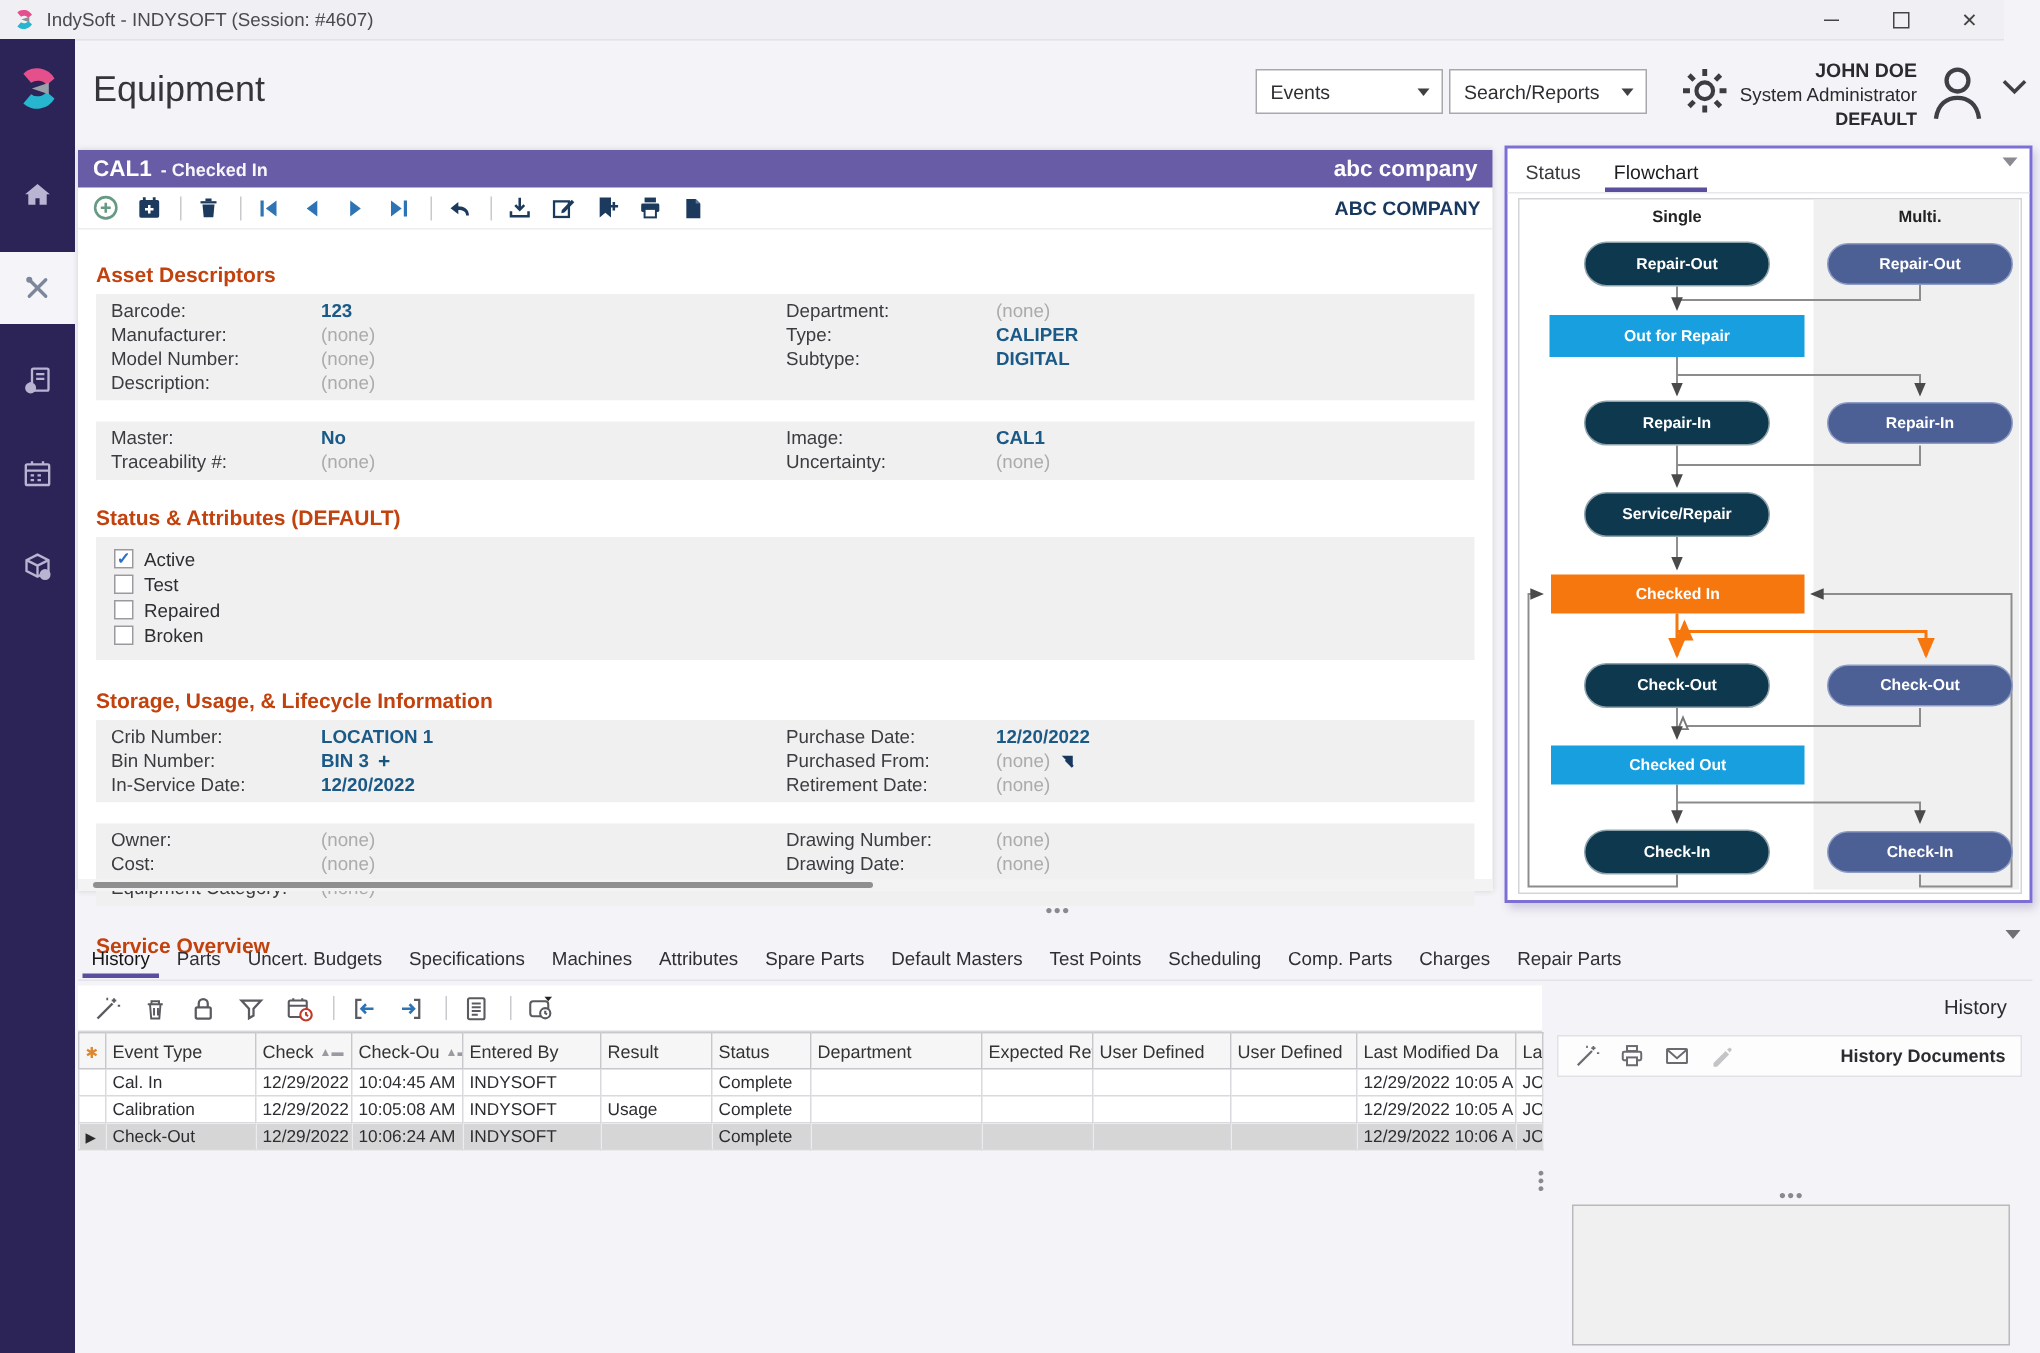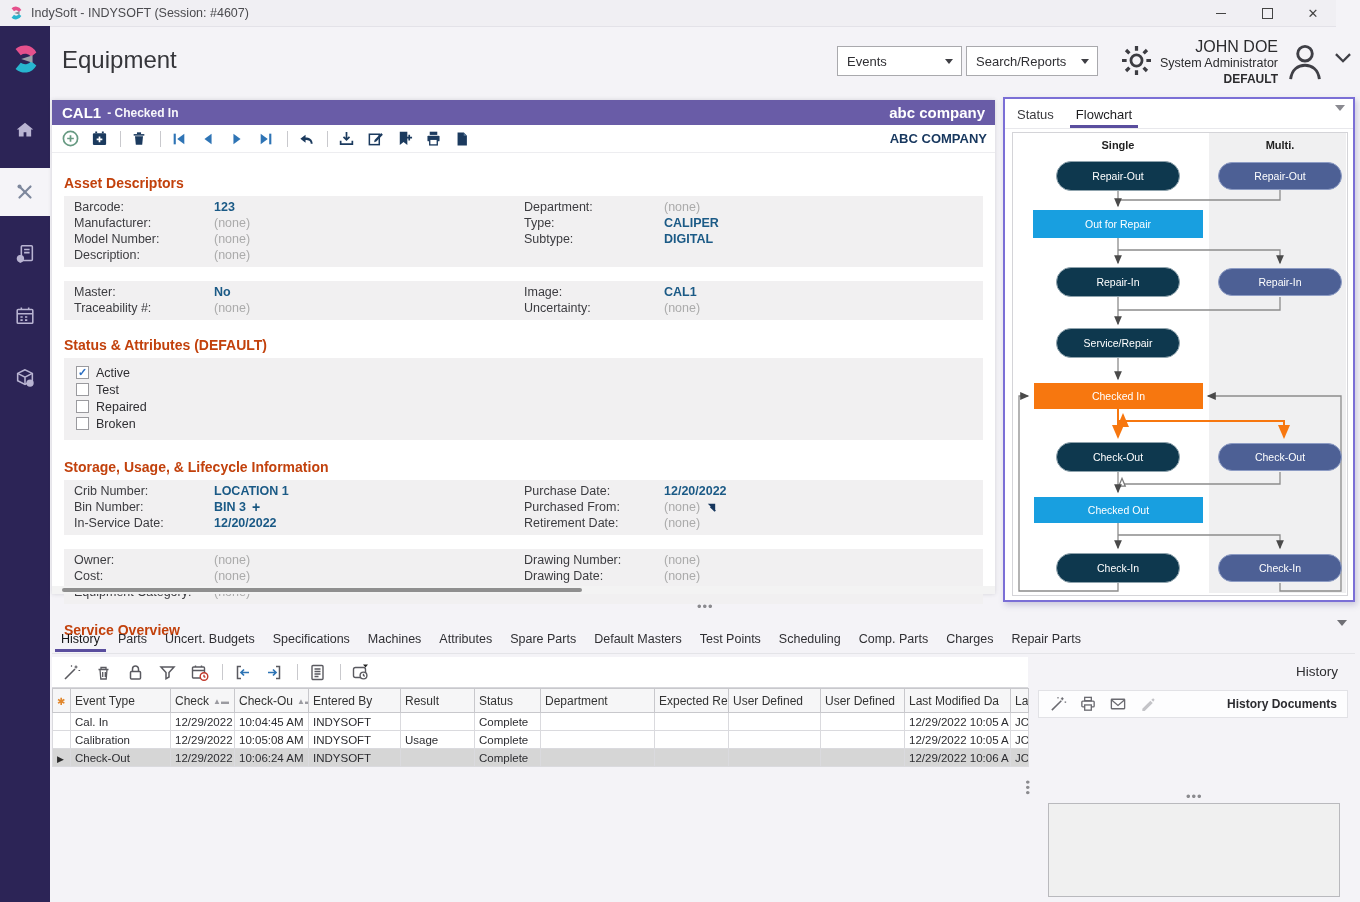--- a/index.html
+++ b/index.html
@@ -23,21 +23,21 @@
   .sb-item{margin-top:14px;}
 
   
   .page-title{position:absolute;left:62px;top:46px;font-size:24px;color:#35353a;}
   .dd{position:absolute;top:46px;height:30px;background:#fff;border:1px solid #a9a9ad;display:flex;align-items:center;font-size:13px;color:#2f2f33;box-sizing:border-box;padding-left:9px;}
   .dd .caret{margin-left:auto;margin-right:8px;width:0;height:0;border-left:4.5px solid transparent;border-right:4.5px solid transparent;border-top:5px solid #3f3f44;}
   .dd-events{left:837px;width:125px;}
   .dd-search{left:966px;width:132px;}
   .gear{position:absolute;left:1118px;top:42px;width:37px;height:37px;color:#3c3c42;}
   .userblock{position:absolute;right:82px;top:39px;text-align:right;line-height:16px;color:#2b2b2e;}
-  .userblock .u1{font-size:16px;font-weight:normal;}
+  .userblock .u1{font-size:13px;font-weight:bold;}
   .userblock .u2{font-size:12.5px;}
   .userblock .u3{font-size:12px;font-weight:bold;}
   .avatar{position:absolute;right:32px;top:38px;width:46px;height:46px;color:#3f3f46;}
   .hdr-chev{position:absolute;right:8px;top:52px;width:18px;height:12px;color:#3f3f46;}
 
   
   .asset-card{position:absolute;left:52px;top:100px;width:943px;height:494px;background:#fff;box-shadow:0 0 4px rgba(60,60,80,.18);}
   .banner{height:25px;background:#695ca7;color:#fff;display:flex;align-items:center;padding:0 10px;}
   .banner .b-id{font-size:15px;font-weight:bold;}
   .banner .b-status{font-size:12px;font-weight:bold;margin-left:6px;opacity:.95;}
@@ -65,21 +65,21 @@
   
   .flow-panel{position:absolute;left:1003px;top:97px;width:352px;height:505px;background:#fff;border:2px solid #7b6fd6;box-sizing:border-box;box-shadow:2px 3px 6px rgba(80,70,140,.25);}
   .flow-tabs{height:29px;display:flex;align-items:flex-end;padding-left:12px;position:relative;border-bottom:1px solid #e8e8ec;}
   .ftab{font-size:13px;color:#3a3a3e;margin-right:22px;padding-bottom:6px;position:relative;}
   .ftab.active{color:#1d1d20;}
   .ftab.active::after{content:"";position:absolute;left:-6px;right:-6px;bottom:0;height:3px;background:#5a4e9e;}
   .flow-chev{position:absolute;right:8px;top:6px;width:0;height:0;border-left:5px solid transparent;border-right:5px solid transparent;border-top:6px solid #8a8a90;}
   .flow-area{position:absolute;left:7px;top:33px;width:334px;height:462px;border:1px solid #d4d4d8;background:#fff;}
   .flow-multi-bg{position:absolute;left:196px;top:0;width:137px;height:460px;background:#f0f0f1;}
   .flow-col-label{position:absolute;top:6px;font-size:11px;font-weight:bold;color:#222;width:100px;text-align:center;}
-  .fnode{position:absolute;display:flex;align-items:center;justify-content:center;font-size:10.5px;font-weight:normal;color:#fff;box-sizing:border-box;text-align:right;}
+  .fnode{position:absolute;display:flex;align-items:center;justify-content:center;font-size:10.5px;font-weight:bold;color:#fff;box-sizing:border-box;text-align:right;}
   .fnode.pill{border-radius:15px;}
   .fnode.dark{background:#0e384e;border:1px solid #8fa3ad;}
   .fnode.multi{background:#4d6095;border:1px solid #8d9cc4;}
   .fnode.blue{background:#189fe0;}
   .fnode.orange{background:#f7770f;}
   .flow-svg{position:absolute;left:0;top:0;}
 
   
   .dots-h{position:absolute;color:#8a8a8e;font-size:13px;letter-spacing:1px;line-height:6px;}
   .dots-v{position:absolute;color:#8a8a8e;font-size:12px;line-height:4px;writing-mode:vertical-rl;letter-spacing:1px;}

